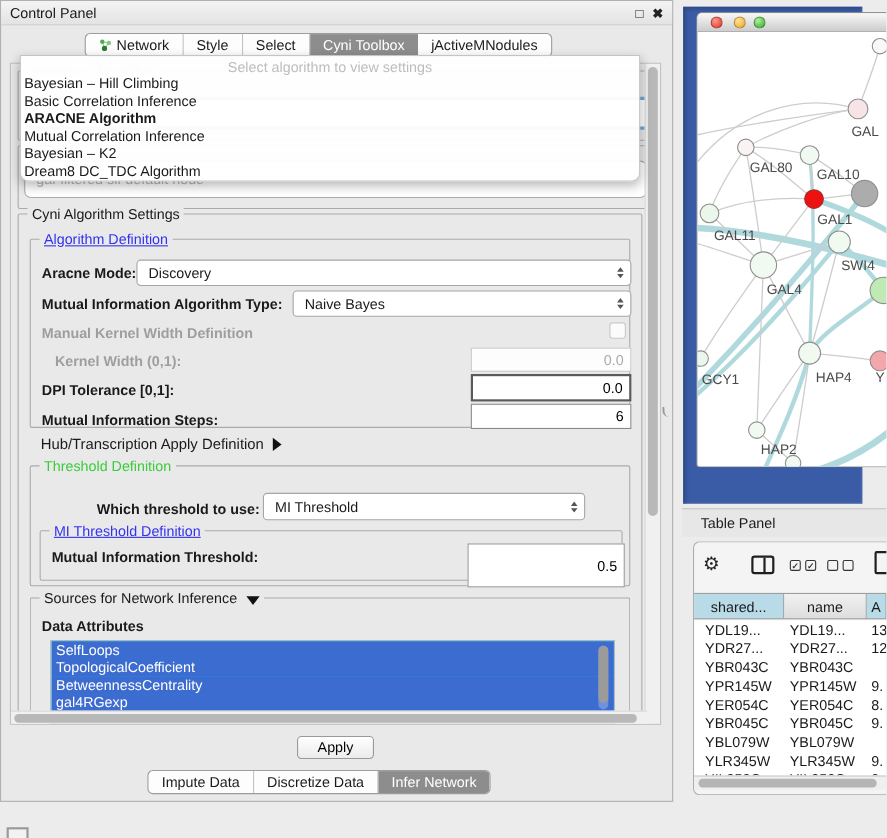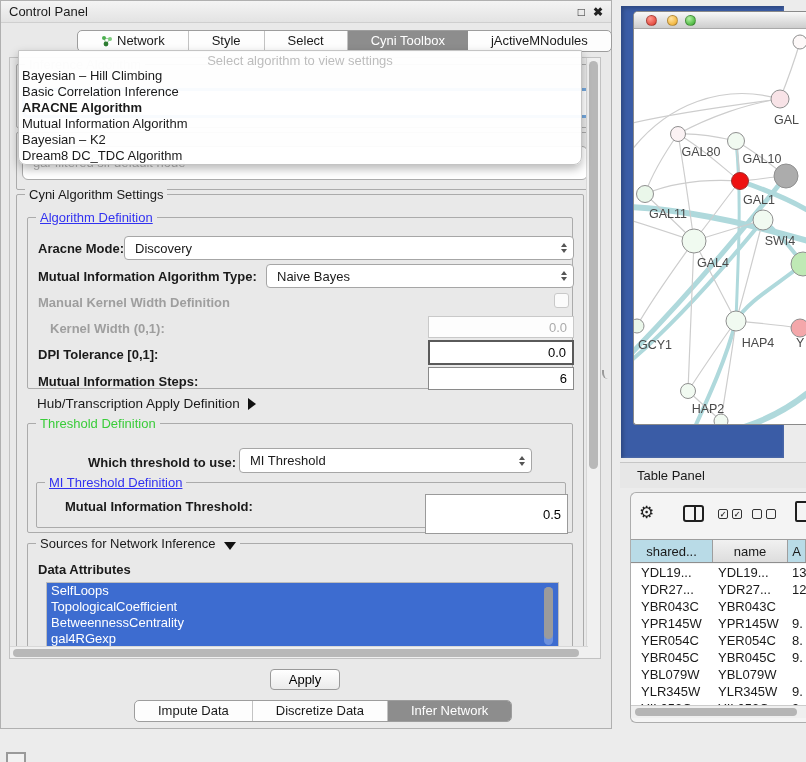--- a/index.html
+++ b/index.html
@@ -10,21 +10,21 @@
   
   .control-panel { position:absolute; left:0; top:8; width:612px; height:729px; background:#E9E9E9; border:1px solid #B0B0B0; }
   .cp-titlebar { position:absolute; left:0; top:0; width:100%; height:22px; background:linear-gradient(#F4F4F4,#E3E3E3); border-bottom:1px solid #CFCFCF; display:flex; align-items:center; padding:0 8px; font-size:13px; }
   .cp-title { flex:1; }
   .win-btn { font-size:12px; font-weight:bold; color:#222; margin-left:8px; cursor:default; }
 
   
   .tabbar { position:absolute; display:flex; background:#FDFDFD; border:1px solid #9D9D9D; border-radius:5px; overflow:hidden; height:22px; font-size:13px; }
   .tabbar-top { left:76px; top:29px; }
   .tabbar-bottom { left:133px; top:699px; }
-  .tab { display:flex; align-items:center; gap:4px; padding:0 23px; line-height:20px; border-right:1px solid #C3C3C3; white-space:nowrap;text-align:center; }
+  .tab { display:flex; align-items:center; gap:4px; padding:0 12px; line-height:20px; border-right:1px solid #C3C3C3; white-space:nowrap;text-align:center; }
   .tab:last-child { border-right:none; }
   .tab.sel { background:#8D8D8D; color:#FFFFFF; border-right:none; }
 
   
   .scrollpane { position:absolute; left:8px; top:56px; width:592px; height:602px; border:1px solid #C2C2C2; background:#E9E9E9; overflow:hidden; }
 
   .groupbox { position:absolute; border:1px solid #ABABAB; border-radius:2px; }
   .grouplabel { position:absolute; top:-8px; left:8px; background:#E9E9E9; padding:0 4px; font-size:13px; line-height:15px; white-space:nowrap; }
   .lbl-blue { color:#3232F0;text-decoration:underline; }
   .lbl-green { color:#3ACC3A; }
@@ -206,21 +206,21 @@
           <div class="combo" style="left:211px; top:24px; width:293px; height:25px;">
             <span>MI Threshold</span>
             <span class="spin">
                 <i class="up"></i>
                 <i class="dn"></i>
               </span>
           </div>
 
           <div class="groupbox" style="left:8px; top:58px; width:530px; height:46px;">
             <span class="grouplabel lbl-blue">MI Threshold Definition</span>
-            <span class="fieldlbl" style="left:10px; top:16px;margin-left:18px;">Mutual Information Threshold:</span>
+            <span class="fieldlbl" style="left:10px; top:16px;">Mutual Information Threshold:</span>
             <input class="tinput thin" style="left: 388px; top: 11px; width: 143px; height: 40px; padding-left: 36px;" value="0.5">
           </div>
         </div>
 
         <div class="groupbox" style="left:10px; top:348px; width:546px; height:111px; border-bottom:none;">
           <span class="grouplabel">
             <span>Sources for Network Inference</span><span class="tri-down"></span>
           </span>
           <span class="fieldlbl" style="left:10px; top:18px;">Data Attributes</span>
           <div class="attrlist" style="left:18px; top:38px; width:513px; height:76px;" id="attr-list">
@@ -243,21 +243,21 @@
           <div class="thumb"></div>
         </div>
     </div>
 
     <div class="popup">
       <div class="popup-placeholder">Select algorithm to view settings</div>
       <div id="popup-items">
           <div class="popup-item">Bayesian – Hill Climbing</div>
           <div class="popup-item">Basic Correlation Inference</div>
           <div class="popup-item sel">ARACNE Algorithm</div>
-          <div class="popup-item">Mutual Information Algorithm</div>
+          <div class="popup-item">Mutual Correlation Inference</div>
           <div class="popup-item">Bayesian – K2</div>
           <div class="popup-item">Dream8 DC_TDC Algorithm</div>
         </div>
     </div>
 
     <button class="apply-btn">Apply</button>
 
     <div class="tabbar tabbar-bottom" id="bottom-tabs">
         <div class="tab">
           <span>Impute Data</span>

